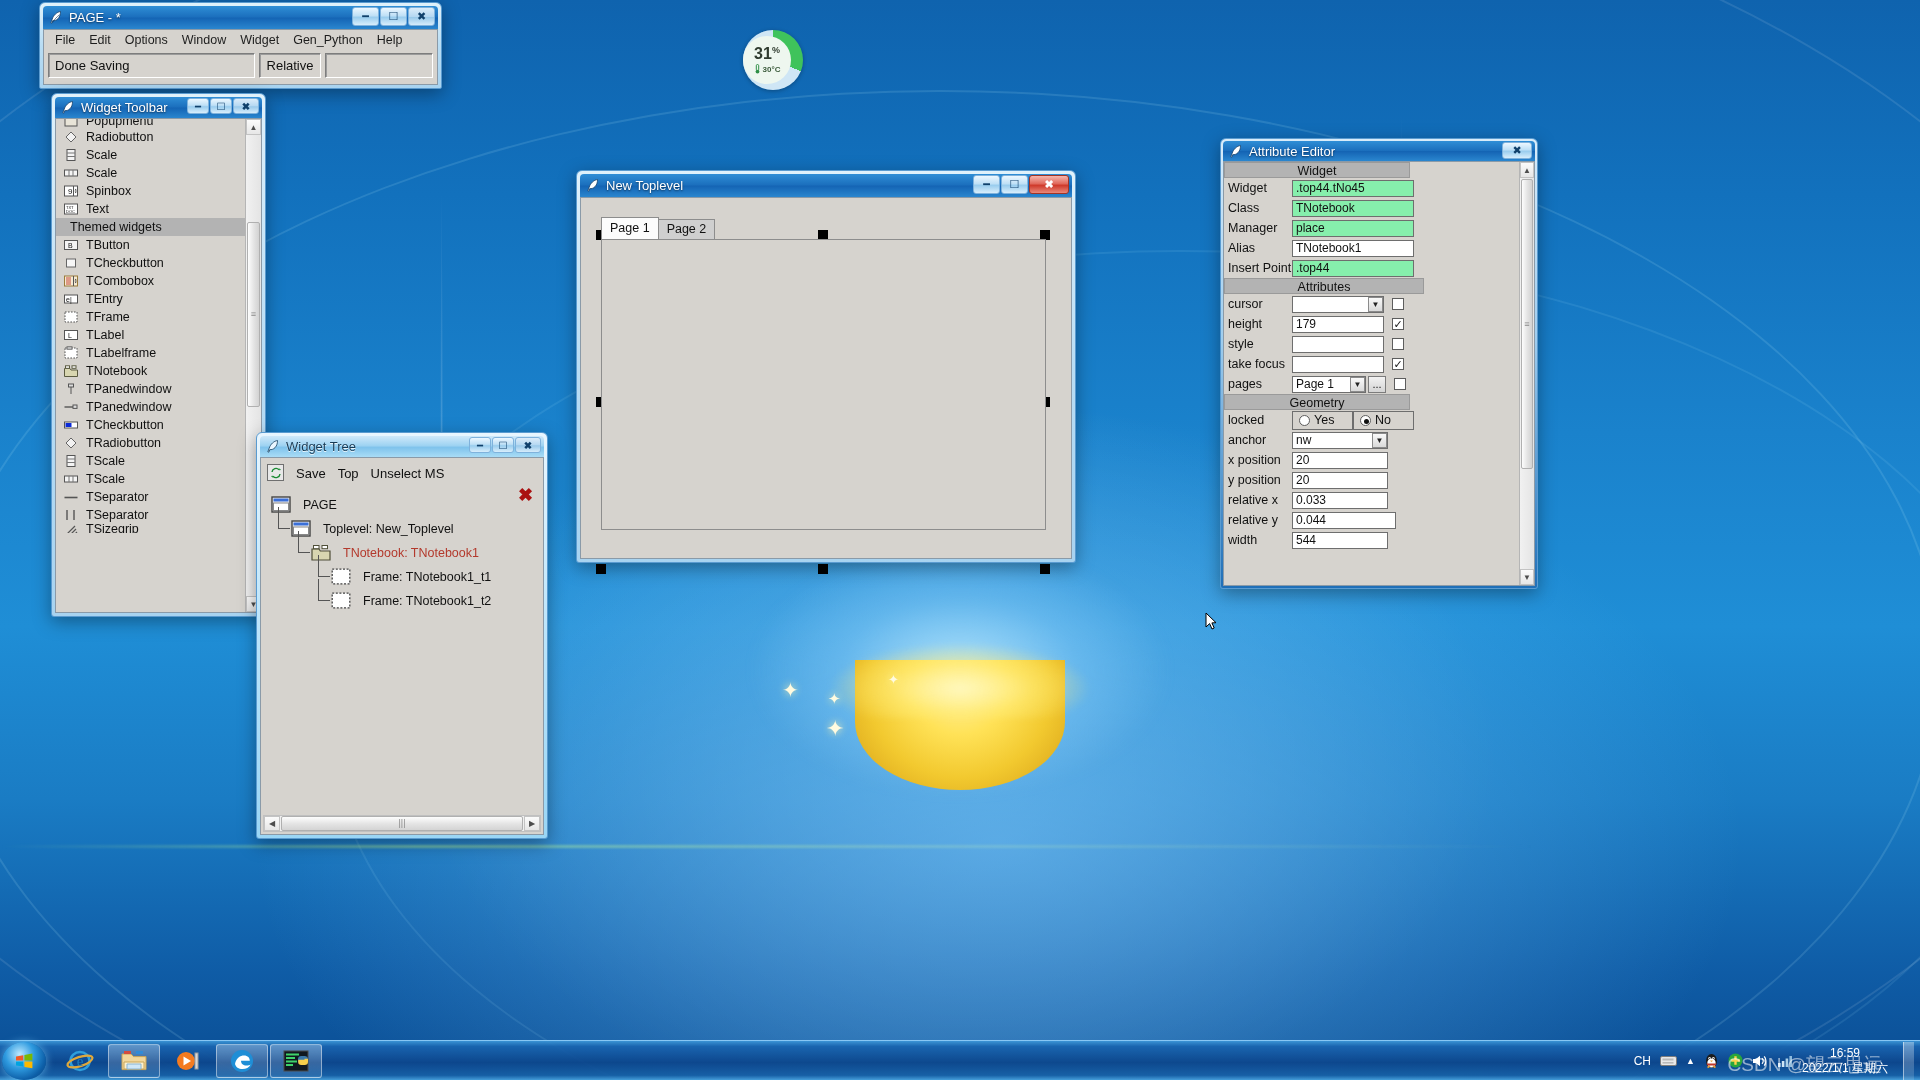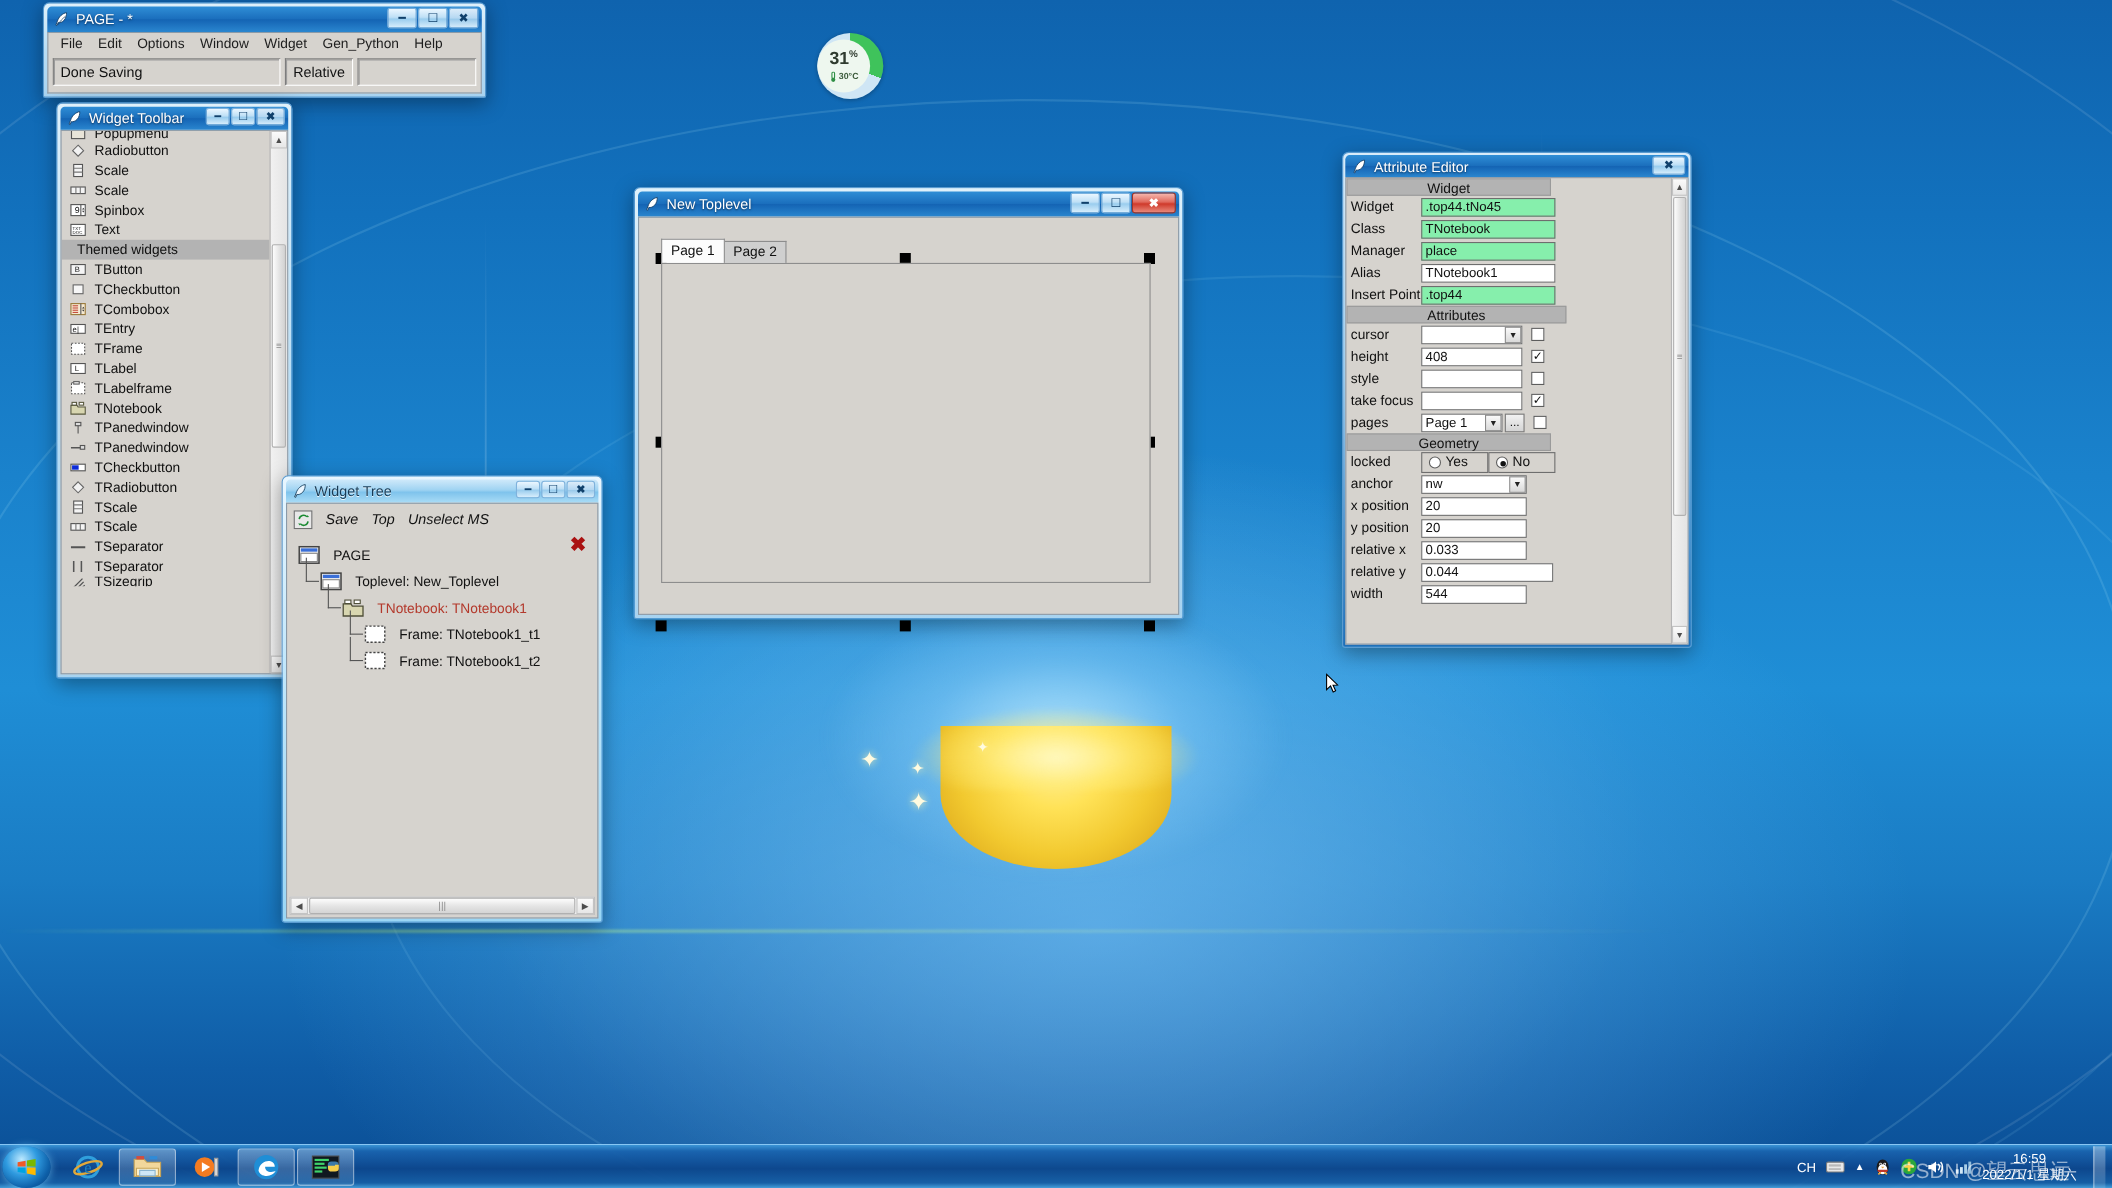--- a/index.html
+++ b/index.html
@@ -137,21 +137,21 @@
     position:absolute; left:1px; right:1px;
     background:linear-gradient(90deg,#fdfdfd,#e3e3e3 55%, #d2d2d2);
     border:1px solid #b0b0b0; border-radius:2px; cursor:pointer;
     display:flex; align-items:center; justify-content:center;
   }
   .grip{ font-size:9px; color:#8a8a8a; letter-spacing:0; line-height:1; }
 
   
   #widget-tree{ left:220px; top:432px; width:292px; }
   #widget-tree .client{ height:378px; position:relative; }
-  .wtree-toolbar{ display:flex; align-items:flex-start; gap:12px; padding:6px 8px 6px 6px; font-size:13px; color:#111;font-style:italic; }
+  .wtree-toolbar{ display:flex; align-items:flex-end; gap:12px; padding:6px 8px 6px 6px; font-size:13px; color:#111; }
   .wtree-toolbar .tbitem{ cursor:pointer; }
   .refresh-btn{ width:17px; height:17px; border:1px solid #6f6f6f; background:#e8e8e8; display:flex; align-items:center; justify-content:center; cursor:pointer; }
   .close-x{ position:absolute; right:10px; top:28px; color:#aa1111; font-size:18px; font-weight:bold; cursor:pointer; line-height:1; }
   .tree{ padding:6px 0 0 10px; font-size:12.5px; color:#111; position:relative; }
   .tnode{ display:flex; align-items:center; height:24px; position:relative; }
   .tnode .tlabel{ margin-left:10px; white-space:nowrap; }
   .tnode .tlabel.sel{ color:#b3392c; }
   .nodeico{ width:22px; height:19px; flex:0 0 22px; }
   .scroll-h{
     position:absolute; left:2px; right:2px; bottom:2px; height:17px;
@@ -710,21 +710,21 @@
           <div class="ae-row">
             <span class="ae-lbl">cursor</span>
             <span class="combo" style="width:92px;position:relative;">
               <span class="ae-val" style="width:92px;"></span>
               <span class="combo-arrow">▼</span>
             </span>
             <span class="cbox"></span>
           </div>
           <div class="ae-row">
             <span class="ae-lbl">height</span>
-            <span class="ae-val" style="width:92px;">408</span>
+            <span class="ae-val" style="width:92px;">179</span>
             <span class="cbox">✓</span>
           </div>
           <div class="ae-row">
             <span class="ae-lbl">style</span>
             <span class="ae-val" style="width:92px;"></span>
             <span class="cbox"></span>
           </div>
           <div class="ae-row">
             <span class="ae-lbl">take focus</span>
             <span class="ae-val" style="width:92px;"></span>
@@ -765,21 +765,21 @@
           <div class="ae-row">
             <span class="ae-lbl">y position</span>
             <span class="ae-val" style="width:96px;">20</span>
           </div>
           <div class="ae-row">
             <span class="ae-lbl">relative x</span>
             <span class="ae-val" style="width:96px;">0.033</span>
           </div>
           <div class="ae-row">
             <span class="ae-lbl">relative y</span>
-            <span class="ae-val" style="width:120px;">0.044</span>
+            <span class="ae-val" style="width:104px;">0.044</span>
           </div>
           <div class="ae-row">
             <span class="ae-lbl">width</span>
             <span class="ae-val" style="width:96px;">544</span>
           </div>
         </div>
       <div class="scroll-v" style="width:15px;">
         <div class="sb-arrow top">▲</div>
         <div class="sb-thumb" style="top:17px;height:290px;">
             <span class="grip">≡</span>

